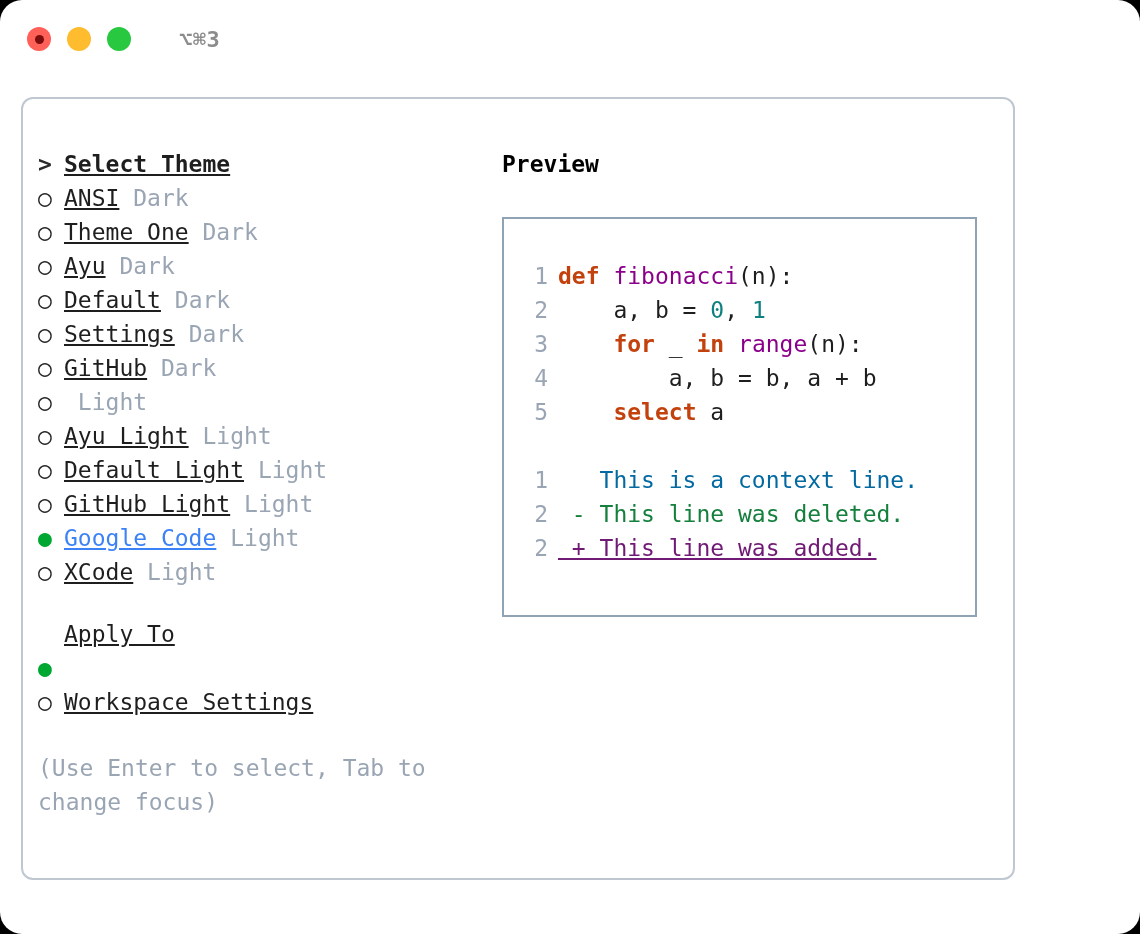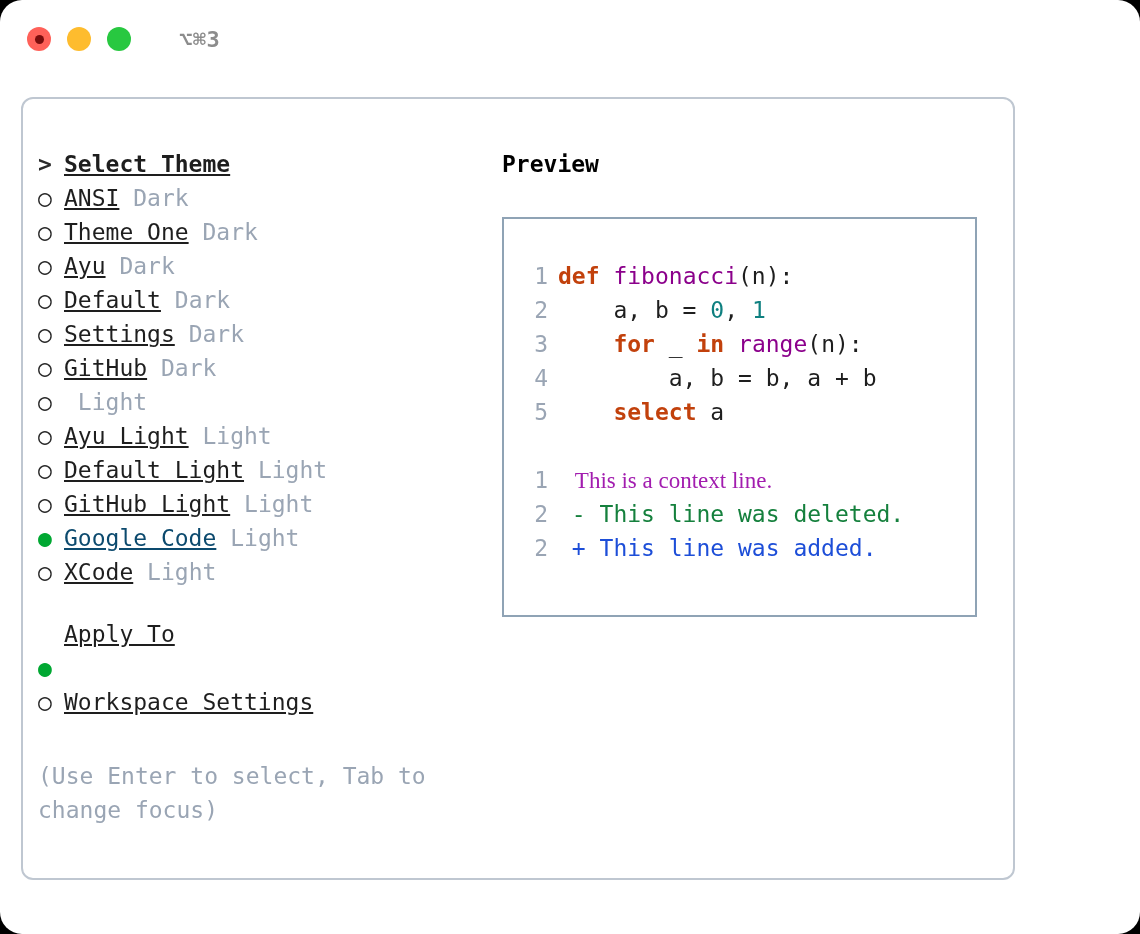--- a/index.html
+++ b/index.html
@@ -103,32 +103,32 @@
   .bullet {
     width: 26px;
     flex: 0 0 26px;
     color: #2b2b2b;
     font-size: 23px;
   }
   .bullet.selected { color: #00a832; }
   .bullet.blank { color: transparent; }
 
   .row-label { color: #1e1e1e; text-decoration: underline; }
-  .row-label.selected { color: #0c4a6e; }
+  .row-label.selected { color: #3b82f6; }
   .row-suffix { color: #9aa5b4; }
 
   .section-header {
     font-weight: bold;
     color: #000000;
   }
   #apply-to-header { margin-top: 28px; text-align: center; }
   #apply-to-header .row-label { font-weight: normal; color: #1e1e1e; }
 
   #hint-text {
-    margin-top: 40px;
+    margin-top: 32px;
     font-size: 23px;
     line-height: 34px;
     color: #9aa5b4;
     width: 420px;
   }
 
   
   #right-column {
     position: absolute;
     left: 479px;
@@ -165,23 +165,23 @@
     text-align: right;
     color: #9aa5b4;
     margin-right: 10px;
   }
   .code-text { white-space: pre; }
 
   .tok-kw   { color: #c2410c; font-weight: bold; }
   .tok-fn   { color: #8b008b; }
   .tok-num  { color: #0f8080; }
   .tok-txt  { color: #1e1e1e; }
-  .tok-ctx  { color: #a21caf; font-family: Liberation Serif, serif; }
+  .tok-ctx  { color: #0369a1; }
   .tok-del  { color: #15803d; }
-  .tok-add  { color: #1d4ed8; }
+  .tok-add  { color: #701a75; text-decoration: underline; }
 
   .code-gap { height: 34px; }
 </style>
 </head>
 <body>
 
 <div id="app-window">
 
   <div id="title-bar">
     <div class="traffic-dot red"></div>

